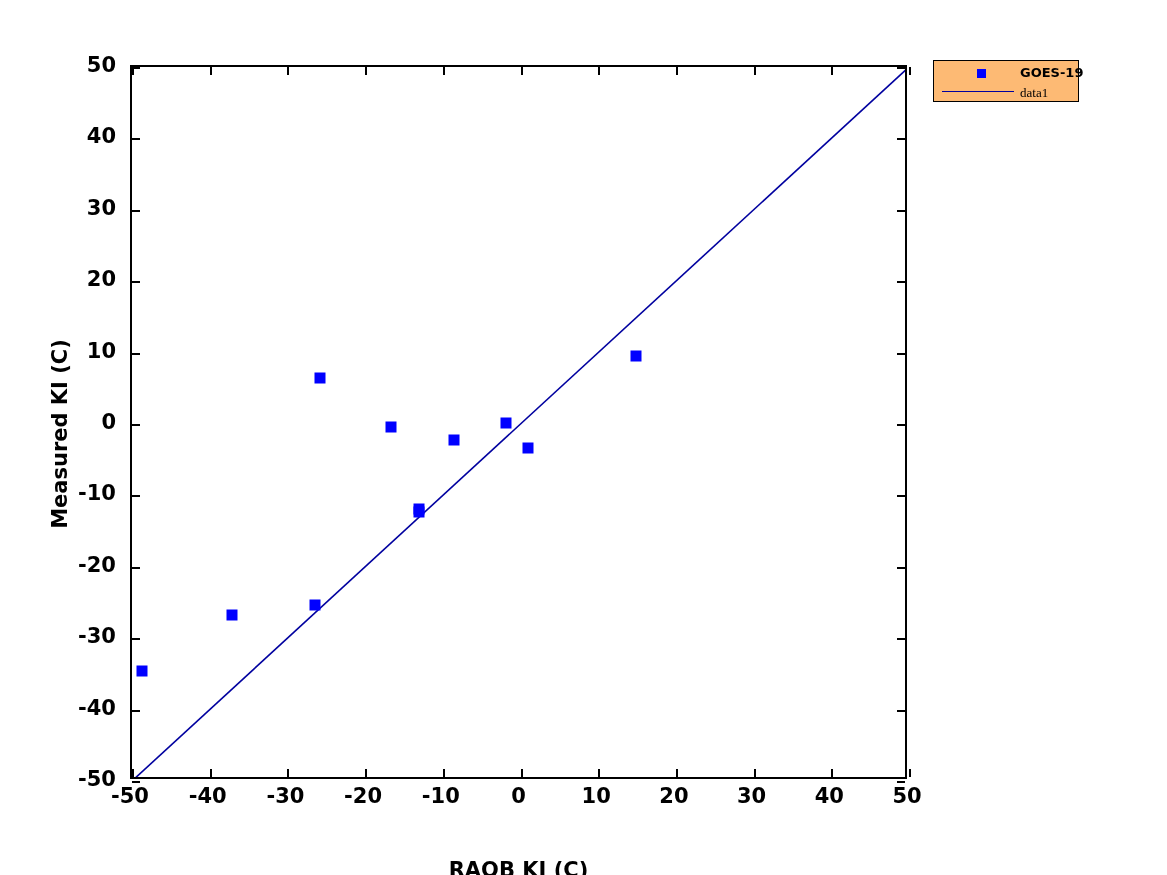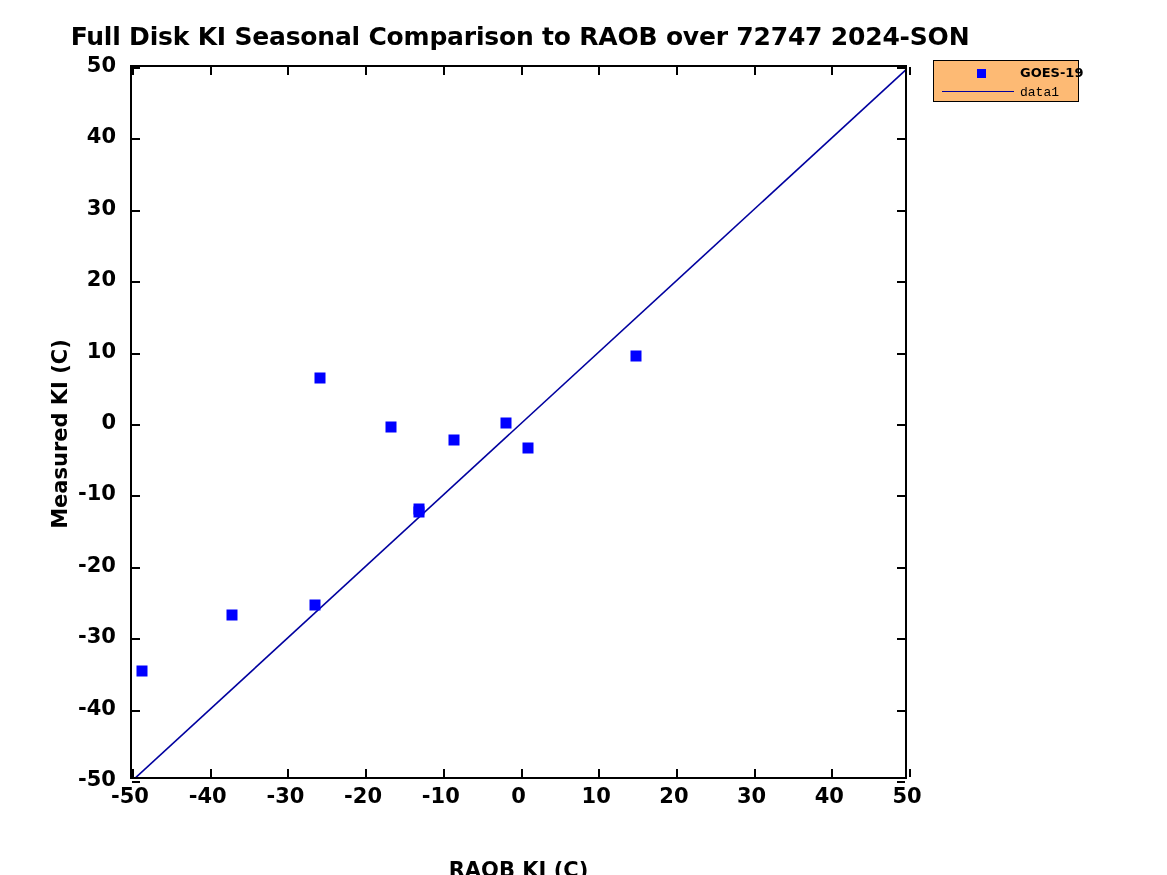--- a/index.html
+++ b/index.html
@@ -190,31 +190,30 @@
     font-size: 13px;
     font-weight: bold;
     color: #000000;
     white-space: nowrap;
   }
   #legend-label-line {
     position: absolute;
     left: 86px;
     top: 3px;
     font-size: 13px;
-    font-family: Liberation Mono, monospace;
+    font-family: Liberation Serif, serif;
     color: #000000;
     white-space: nowrap;
   }
 </style>
 </head>
 <body>
 
 <div id="page">
 
-  <div id="chart-title">Full Disk KI Seasonal Comparison to RAOB over 72747 2024-SON</div>
 
   <div class="stat" id="stat-bias">GOES-19 Bias = 9.6918</div>
   <div class="stat" id="stat-std">GOES-19 StD = 13.4109</div>
   <div class="stat" id="stat-rms">GOES-19 RMS = 16.5464</div>
   <div class="stat" id="stat-sample">Sample Size = 11</div>
 
   <div id="ytick-labels">
       <div class="lbl-y" style="top: 65px;">50</div>
       <div class="lbl-y" style="top: 136.4px;">40</div>
       <div class="lbl-y" style="top: 207.8px;">30</div>

